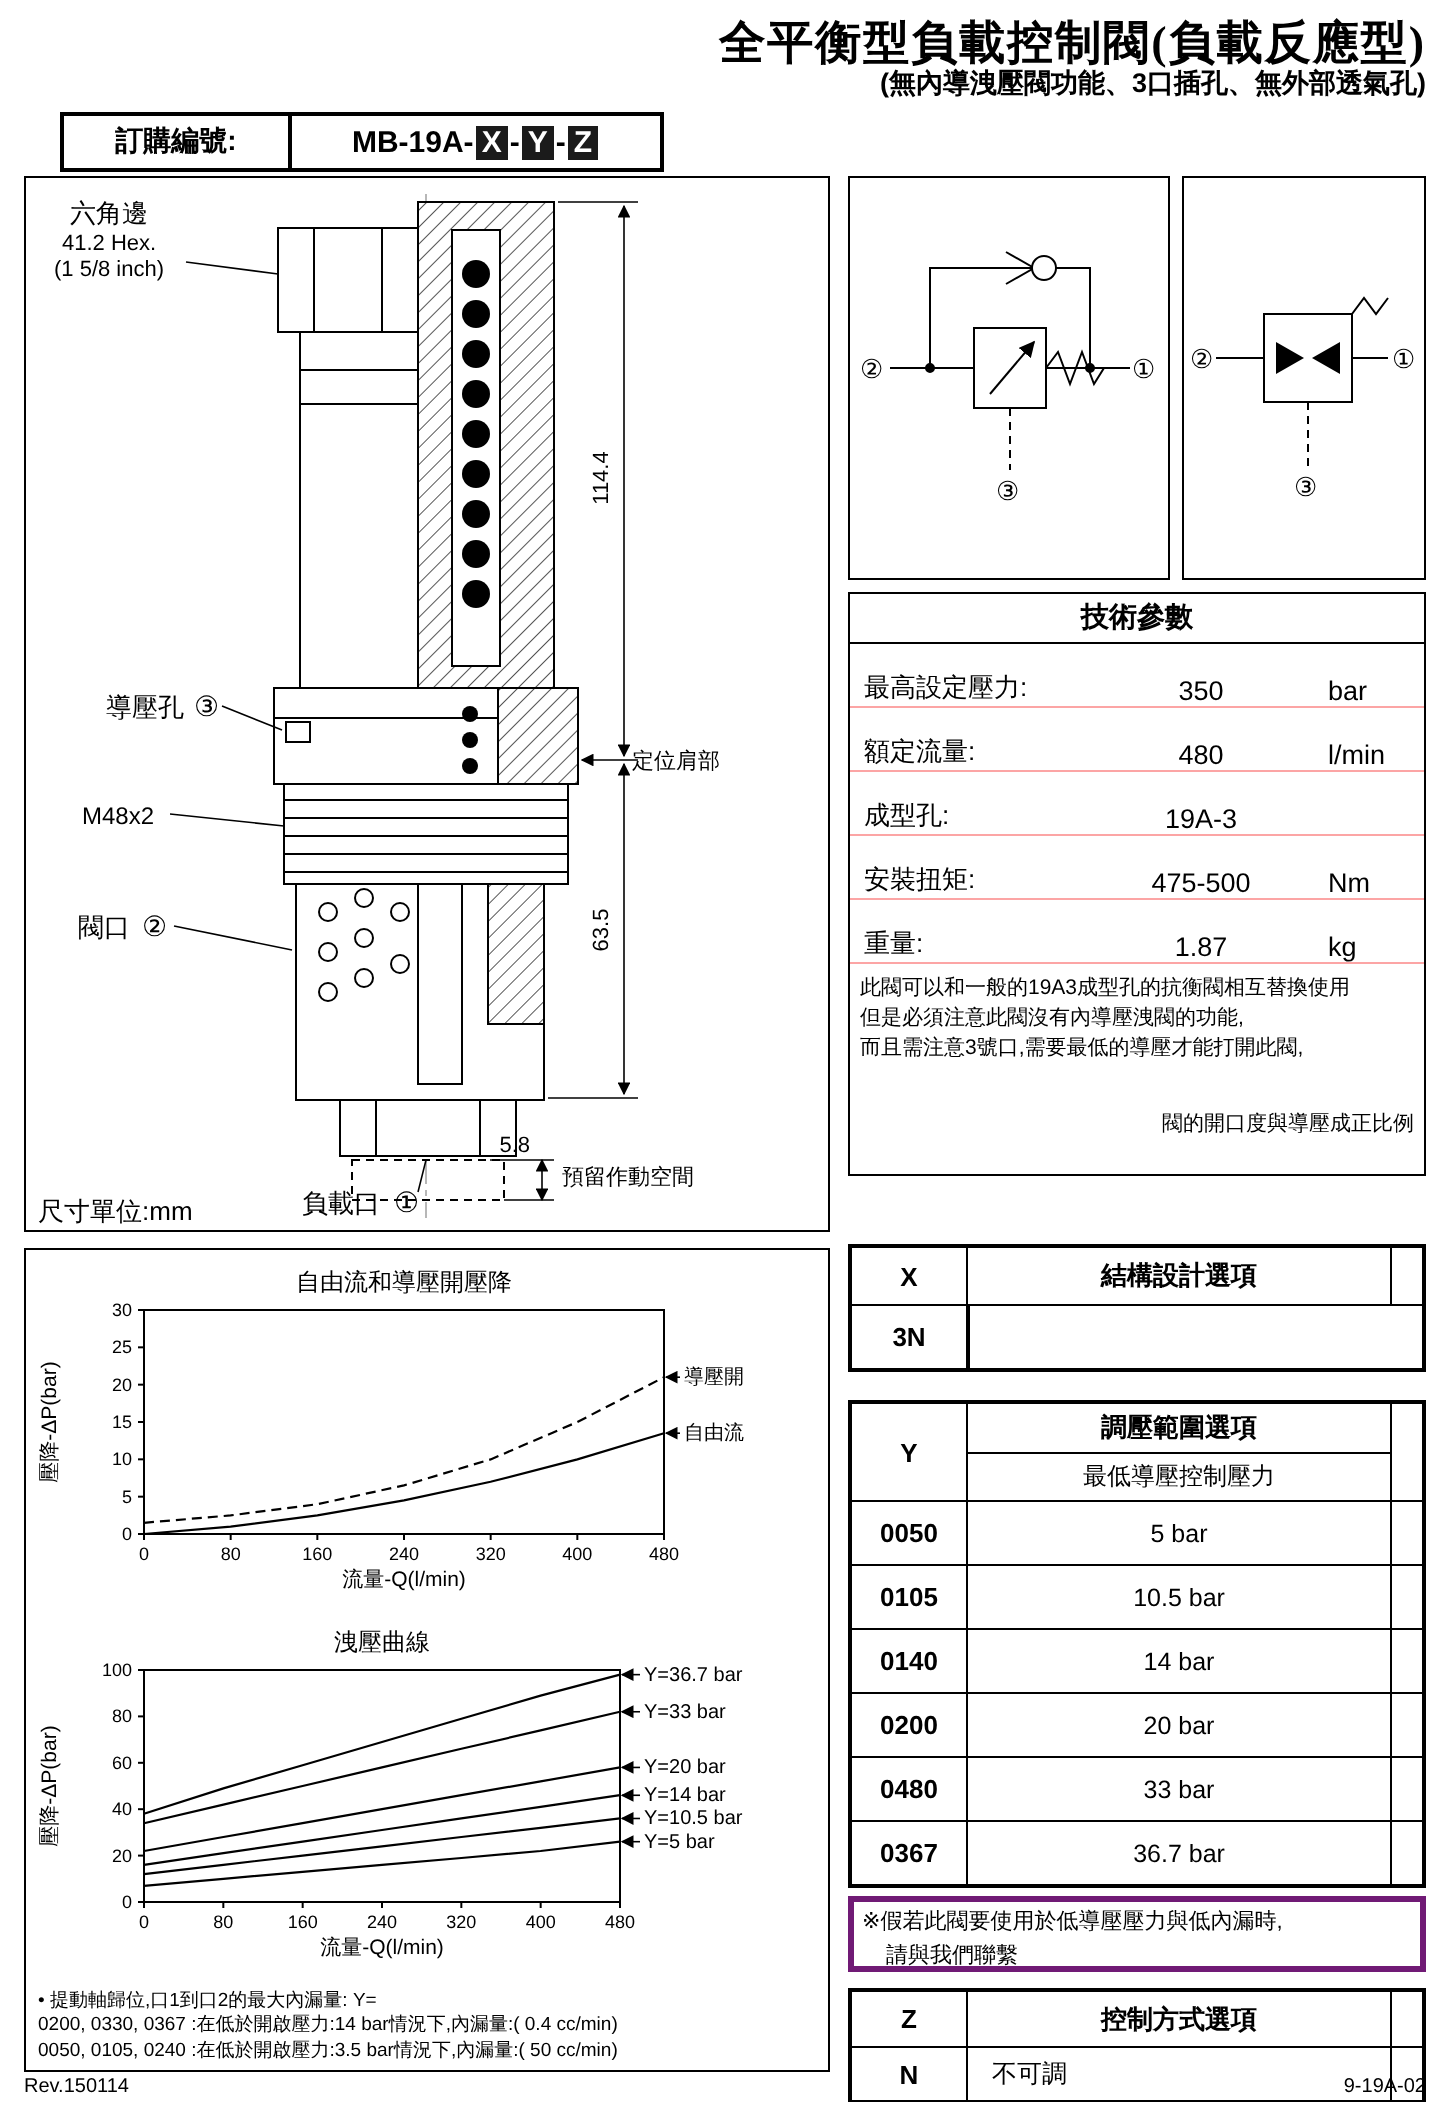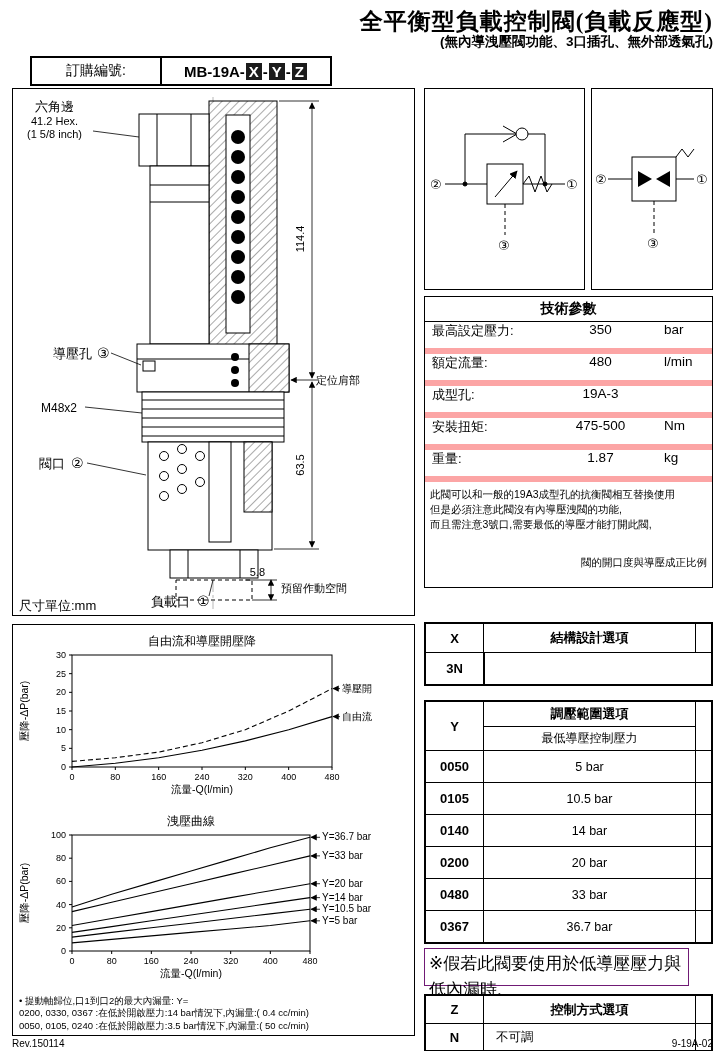--- a/index.html
+++ b/index.html
@@ -10,32 +10,32 @@
     color: #000;
     font-family: "Liberation Sans", "DejaVu Sans", sans-serif;
     overflow: hidden;
   }
   svg text { font-family: inherit; fill: #000; }
 
   .page-title   { position:absolute; top:6px;  right:6px; font-size:23px; font-weight:bold; letter-spacing:1px;font-family:Liberation Serif, serif; }
   .page-subtitle{ position:absolute; top:33px; right:6px; font-size:13.5px; font-weight:bold; }
 
   .order { position:absolute; left:30px; top:56px; width:302px; height:30px; border:2px solid #000; display:flex; background:#fff; }
-  .order-label { width:130px; border-right:2px solid #000; display:flex; align-items:center; justify-content:center; font-size:14px; font-weight:normal;text-align:right; }
+  .order-label { width:114px; border-right:2px solid #000; display:flex; align-items:center; justify-content:center; font-size:14px; font-weight:bold;text-align:right; }
   .order-code  { flex:1; display:flex; align-items:center; justify-content:center; font-size:15px; font-weight:bold; }
   .code-hl { background:#1b1b1b; color:#fff; padding:0 3px; margin:0 1px; }
 
   .drawing-box { position:absolute; left:12px; top:88px; width:403px; height:528px; border:1px solid #000; }
 
   .schem1 { position:absolute; left:424px; top:88px; width:161px; height:202px; border:1px solid #000; }
   .schem2 { position:absolute; left:591px; top:88px; width:122px; height:202px; border:1px solid #000; }
 
   .spec { position:absolute; left:424px; top:296px; width:289px; height:292px; border:1px solid #000; display:flex; flex-direction:column; }
   .spec-head { height:25px; border-bottom:1px solid #000; display:flex; align-items:center; justify-content:center; font-weight:bold; font-size:14px; }
-  .spec-row  { height:32px; border-bottom:6px solid #fca5a5; display:flex; align-items:flex-start; }
+  .spec-row  { height:32px; border-bottom:1px solid #fca5a5; display:flex; align-items:flex-end; }
   .spec-name { width:128px; padding-left:7px; font-size:13px; }
   .spec-val  { width:95px; text-align:center; font-size:13.5px; }
   .spec-unit { flex:1; padding-left:16px; font-size:13.5px; }
   .spec-note { flex:1; padding:5px 5px; font-size:10.5px; line-height:1.45; }
   .spec-note .last { margin-top:22px;text-align:right; }
 
   .chartbox { position:absolute; left:12px; top:624px; width:403px; height:412px; border:1px solid #000; }
   .c1 { position:absolute; top:4px;   left:1px; }
   .c2 { position:absolute; top:186px; left:1px; }
   .cfoot { position:absolute; top:370px; left:6px; font-size:9.5px; line-height:1.3; }
@@ -45,21 +45,21 @@
   .opt-row + .opt-row { border-top:1px solid #000; }
   .opt-code  { width:58px; border-right:1px solid #000; display:flex; align-items:center; justify-content:center; font-weight:bold; font-size:13px; }
   .opt-main  { flex:1; display:flex; align-items:center; justify-content:center; font-size:12.5px; }
   .opt-title { font-weight:bold; font-size:13px; }
   .opt-end   { width:16px; border-left:1px solid #000; }
   .opt-stack { flex:1; display:flex; flex-direction:column; }
   .opt-stack > div { flex:1; display:flex; align-items:center; justify-content:center; }
   .opt-stack .sub { border-top:1px solid #000; font-size:12px; font-weight:normal; }
   .leftal { justify-content:flex-start !important; padding-left:12px; }
 
-  .ynote { position:absolute; left:424px; top:948px; width:265px; height:38px; border:1px solid #701a75; font-size:17px; line-height:1.5; padding:2px 4px; }
+  .ynote { position:absolute; left:424px; top:948px; width:289px; height:38px; border:3px solid #701a75; font-size:11px; line-height:1.5; padding:2px 4px; }
   .ynote .indent { padding-left:12px; }
 
   .footer-l { position:absolute; left:12px;  bottom:2px; font-size:10px; }
   .footer-r { position:absolute; right:6px;  bottom:2px; font-size:10px; }
 </style>
 </head>
 <body>
 
 <div class="page-title">全平衡型負載控制閥(負載反應型)</div>
 <div class="page-subtitle">(無內導洩壓閥功能、3口插孔、無外部透氣孔)</div>

